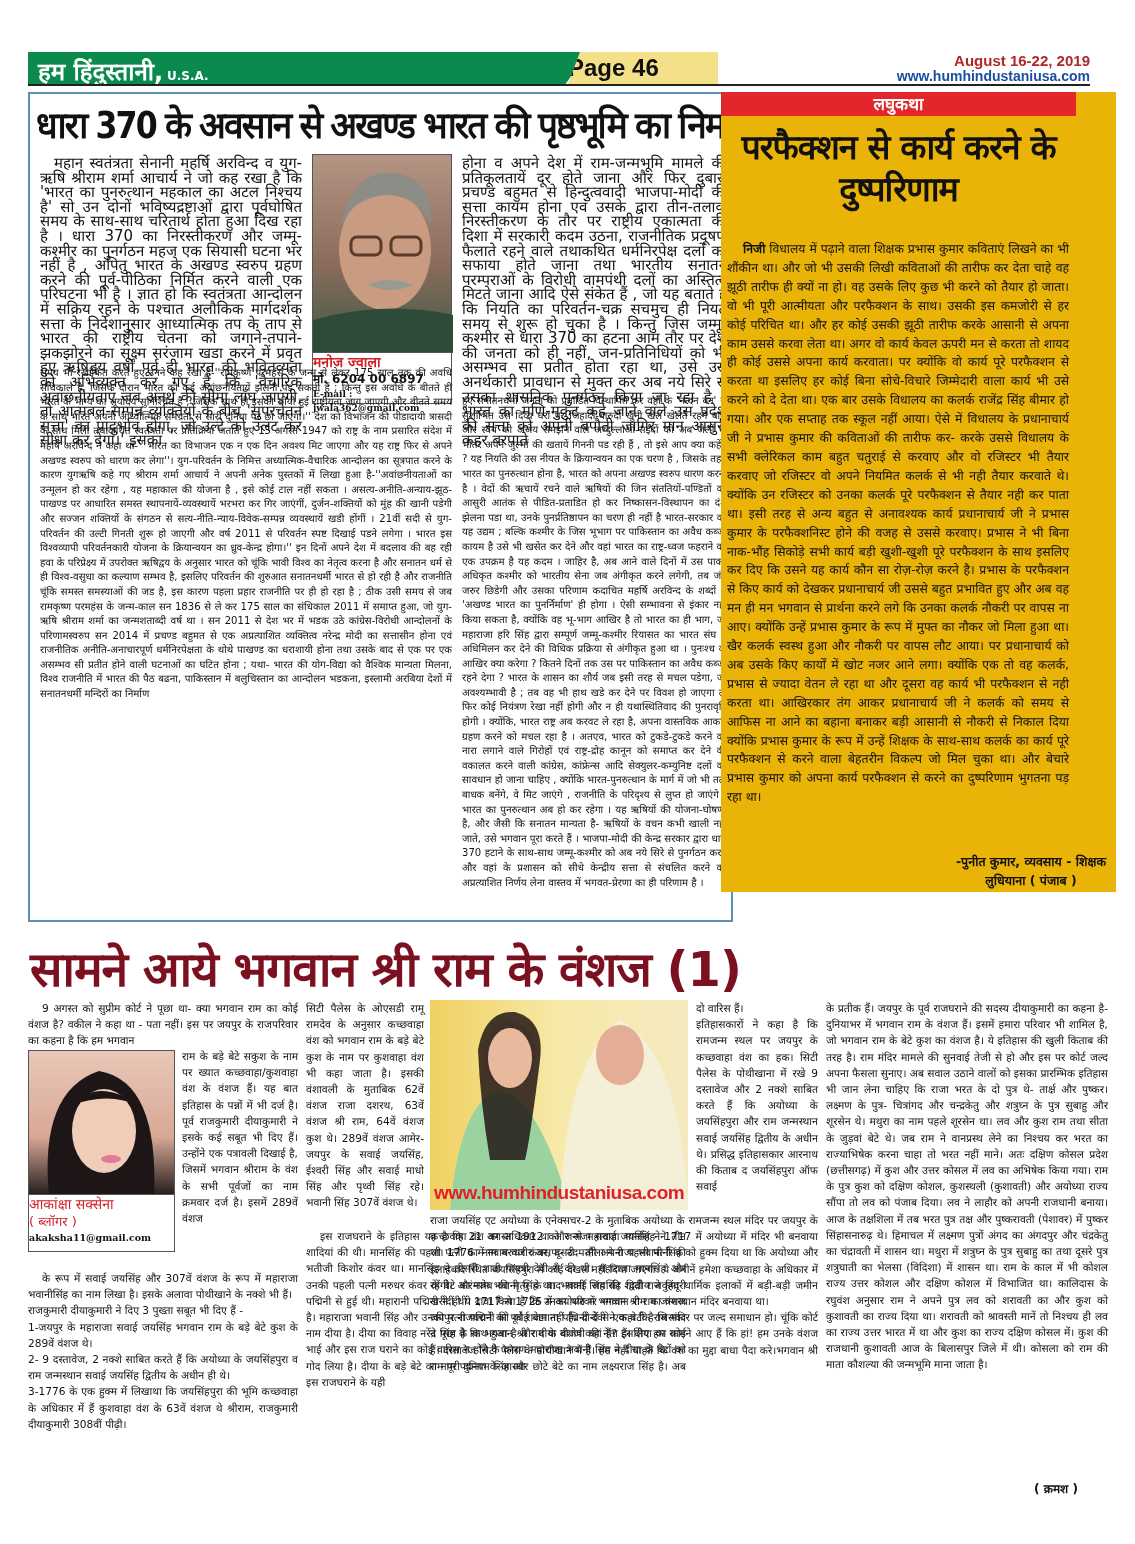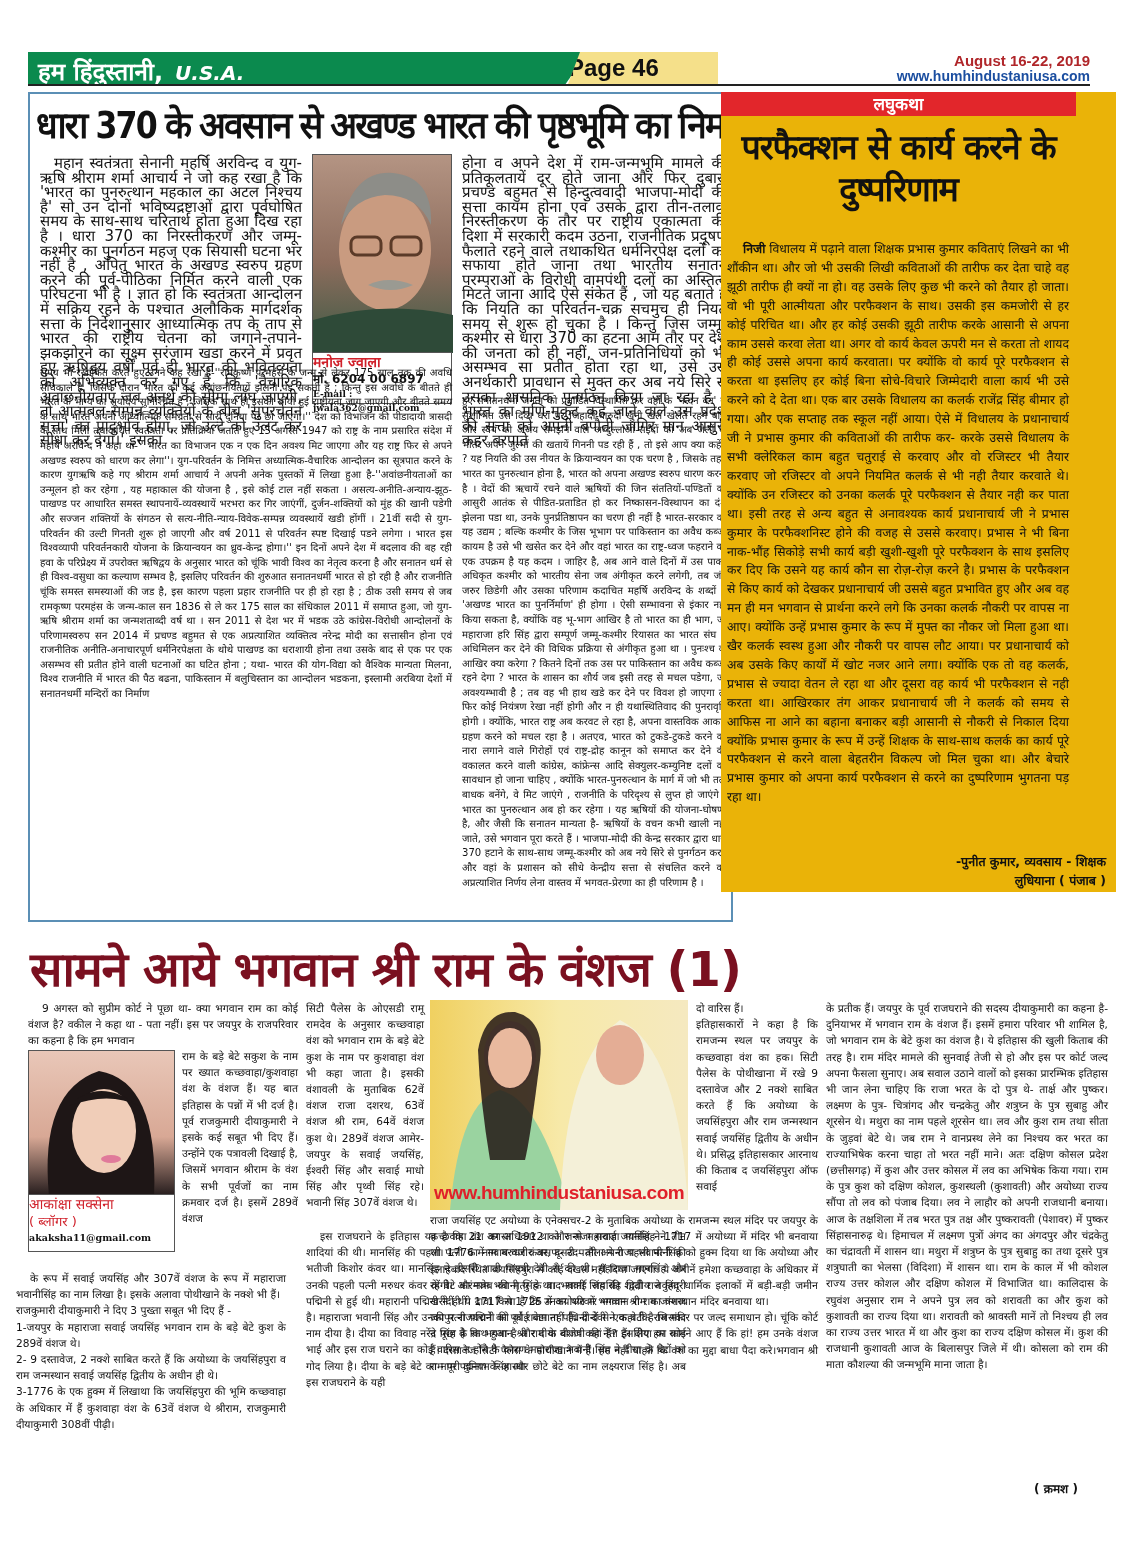--- a/index.html
+++ b/index.html
@@ -1,34 +1,34 @@
 <!DOCTYPE html>
 <html><head>
 <meta charset="utf-8">
 <style>
 *{box-sizing:border-box;margin:0;padding:0}
 body{width:1135px;height:1544px;background:#fff;font-family:"DejaVu Sans","Liberation Sans",sans-serif;color:#111;position:relative;overflow:hidden}
 .masthead{position:absolute;left:28px;top:52px;width:1062px;height:34px}
 .mh-green{position:absolute;left:0;top:0;width:560px;height:32px;background:#0b8a4e;clip-path:polygon(0 0,100% 0,96% 100%,0 100%)}
 .mh-title{position:absolute;left:10px;top:2px;color:#fff;font-weight:bold;font-size:24px;font-family:"DejaVu Sans",sans-serif}
-.mh-usa{font-style:italic;font-size:20px;margin-left:12px}
+.mh-usa{font-size:12px;margin-left:4px}
 .mh-page{position:absolute;left:540px;top:0;width:150px;height:32px;background:#f5e08a;clip-path:polygon(8% 0,100% 0,100% 100%,0 100%);font-weight:bold;font-size:24px;text-align:left;line-height:32px;font-family:"Liberation Sans",sans-serif}
 .mh-line{position:absolute;left:0;top:32px;width:1062px;height:2px;background:#222}
 .mh-date{position:absolute;right:0;top:0;color:#b0262a;font-weight:bold;font-size:15px;font-family:"Liberation Sans",sans-serif}
 .mh-url{position:absolute;right:0;top:16px;color:#1b4ea0;font-weight:bold;font-size:14px;font-family:"Liberation Sans",sans-serif}
 .art1{position:absolute;left:28px;top:92px;width:705px;height:830px;border:2px solid #5b8fb5}
 .art1-title{position:absolute;left:6px;top:4px;width:690px;height:52px;font-size:37px;font-weight:bold;font-family:"DejaVu Sans Condensed","DejaVu Sans",sans-serif;letter-spacing:-2px;white-space:nowrap;transform:scaleX(0.95);transform-origin:left}
 .col{position:absolute;font-size:15px;line-height:14.6px;text-align:justify;font-family:"DejaVu Sans",sans-serif}
 .photo{position:absolute;background:#8a6e5c;border:1px solid #555}
 .caption-box{position:absolute;background:#fff;border:1px solid #555;text-align:left}
 .lk{position:absolute;left:721px;top:92px;width:395px;height:800px;background:#eab308}
 .lk-tag{position:absolute;left:0;top:0;width:355px;height:24px;background:#e2262b;color:#fff;text-align:center;font-weight:bold;font-size:17px;line-height:24px}
 .lk-title{position:absolute;left:0;top:34px;width:355px;text-align:center;font-weight:bold;font-size:34px;line-height:42px;letter-spacing:-1px}
 .lk-body{position:absolute;left:6px;top:148px;width:342px;font-size:12.3px;line-height:18.9px;text-align:justify}
-.lk-sign{position:absolute;right:10px;top:760px;text-align:right;font-weight:bold;font-size:12.5px;line-height:19px}
+.lk-sign{position:absolute;right:10px;top:760px;text-align:center;font-weight:bold;font-size:12.5px;line-height:19px}
 .art2-title{position:absolute;left:30px;top:935px;width:1075px;color:#7a1020;font-weight:bold;font-size:48px;letter-spacing:-1px;white-space:nowrap}
 .art2-col{position:absolute;font-size:10.6px;line-height:16.2px;text-align:justify}
 .kramash{position:absolute;left:1034px;top:1480px;font-weight:bold;font-size:12px}
 </style>
 </head>
 <body>
 
 <div class="masthead">
   <div class="mh-green"></div>
   <div class="mh-title"><span>हम हिंदुस्तानी,</span><span class="mh-usa">U.S.A.</span></div>
@@ -81,21 +81,21 @@
     <path d="M40 55 Q70 25 110 55 Q80 40 40 55Z" fill="#1e1616"></path>
     <ellipse cx="82" cy="108" rx="10" ry="4" fill="#e07a9a"></ellipse>
   </svg>
 </div>
 <div class="caption-box" style="left:28px;top:1194px;width:147px;height:58px">
   <div style="color:#d0202a;font-size:14px;line-height:18px">आकांक्षा सक्सेना</div>
   <div style="color:#d0202a;font-size:13px;line-height:17px">( ब्लॉगर )</div>
   <div style="font-weight:bold;font-size:9.5px;line-height:15px;font-family:'DejaVu Serif',serif">akaksha11@gmail.com</div>
 </div>
 <div class="art2-col" style="left:182px;top:1048px;width:116px;height:222px">राम के बड़े बेटे सकुश के नाम पर ख्यात कच्छवाहा/कुशवाहा वंश के वंशज हैं। यह बात इतिहास के पन्नों में भी दर्ज है। पूर्व राजकुमारी दीयाकुमारी ने इसके कई सबूत भी दिए हैं। उन्होंने एक पत्रावली दिखाई है, जिसमें भगवान श्रीराम के वंश के सभी पूर्वजों का नाम क्रमवार दर्ज है। इसमें 289वें वंशज</div>
-<div class="art2-col" style="left:16px;top:1270px;width:270px;height:250px;white-space:pre-line;text-indent:14px">के रूप में सवाई जयसिंह और 307वें वंशज के रूप में महाराजा भवानीसिंह का नाम लिखा है। इसके अलावा पोथीखाने के नक्शे भी हैं।
+<div class="art2-col" style="left:28px;top:1270px;width:270px;height:250px;white-space:pre-line;text-indent:14px">के रूप में सवाई जयसिंह और 307वें वंशज के रूप में महाराजा भवानीसिंह का नाम लिखा है। इसके अलावा पोथीखाने के नक्शे भी हैं।
 राजकुमारी दीयाकुमारी ने दिए 3 पुख्ता सबूत भी दिए हैं -
 1-जयपुर के महाराजा सवाई जयसिंह भगवान राम के बड़े बेटे कुश के 289वें वंशज थे।
 2- 9 दस्तावेज, 2 नक्शे साबित करते हैं कि अयोध्या के जयसिंहपुरा व राम जन्मस्थान सवाई जयसिंह द्वितीय के अधीन ही थे।
 3-1776 के एक हुक्म में लिखाथा कि जयसिंहपुरा की भूमि कच्छवाहा के अधिकार में हैं कुशवाहा वंश के 63वें वंशज थे श्रीराम, राजकुमारी दीयाकुमारी 308वीं पीढ़ी।</div>
 
 <div class="art2-col" style="left:306px;top:1000px;width:118px;height:230px">सिटी पैलेस के ओएसडी रामू रामदेव के अनुसार कच्छवाहा वंश को भगवान राम के बड़े बेटे कुश के नाम पर कुशवाहा वंश भी कहा जाता है। इसकी वंशावली के मुताबिक 62वें वंशज राजा दशरथ, 63वें वंशज श्री राम, 64वें वंशज कुश थे। 289वें वंशज आमेर-जयपुर के सवाई जयसिंह, ईश्वरी सिंह और सवाई माधो सिंह और पृथ्वी सिंह रहे। भवानी सिंह 307वें वंशज थे।</div>
 <div class="photo" style="left:430px;top:1000px;width:258px;height:210px;background:linear-gradient(90deg,#f0d060 0%,#f7e9a8 50%,#f5e9c0 100%);border:none">
   <svg width="258" height="210" viewBox="0 0 258 210">
     <path d="M20 210 Q30 100 70 90 Q110 100 140 210Z" fill="#9ad3a0"></path>
     <ellipse cx="80" cy="55" rx="26" ry="34" fill="#e9b99e"></ellipse>

